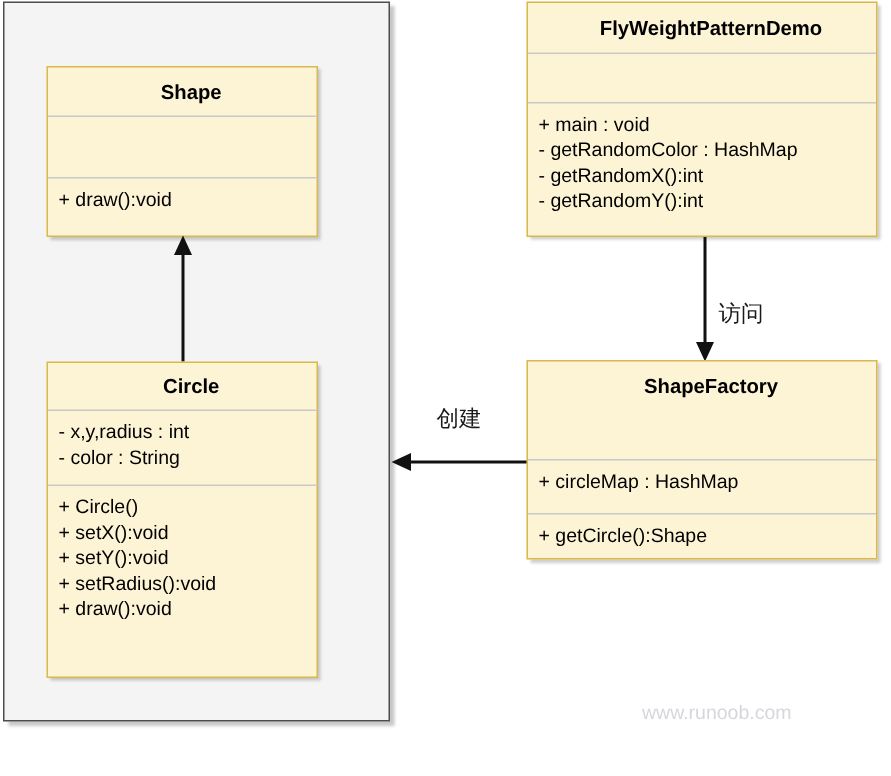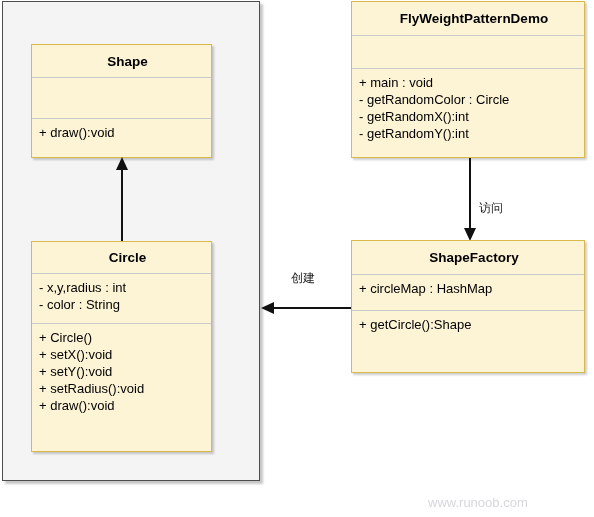--- a/index.html
+++ b/index.html
@@ -77,21 +77,21 @@
   #box-circle .c-attrs { height: 50px; }
   #box-circle .c-ops { height: 129px; }
 
   #box-demo { left: 351px; top: 1px; width: 234px; height: 157px; }
   #box-demo .uml-title { padding-top: 9px; height: 33px; }
   #box-demo .c-empty { height: 33px; }
   #box-demo .c-ops { height: 90px; }
 
   #box-factory { left: 351px; top: 240px; width: 234px; height: 133px; }
   #box-factory .uml-title { padding-top: 9px; height: 33px; }
-  #box-factory .c-attrs { height: 36px; }
+  #box-factory .c-attrs { height: 36px; margin-top: 32px; }
   #box-factory .c-ops { height: 63px; }
 
   
   .conn-line {
     position: absolute;
     background: #111111;
   }
   .v-line { width: 2px; }
   .h-line { height: 2px; }
 
@@ -112,21 +112,21 @@
   .arrow-left {
     position: absolute;
     width: 0; height: 0;
     border-top: 6px solid transparent;
     border-bottom: 6px solid transparent;
     border-right: 13px solid #111111;
   }
 
   .edge-label {
     position: absolute;
-    font-size: 12px;
+    font-size: 15px;
     color: #1a1a1a;
     white-space: nowrap;
   }
 
   
   .watermark {
     position: absolute;
     font-size: 13px;
     color: #d6d6dd;
     white-space: nowrap;
@@ -164,21 +164,21 @@
       <div class="uml-line">+ setRadius():void</div>
       <div class="uml-line">+ draw():void</div>
     </div>
   </div>
 
   <div class="uml-box" id="box-demo">
     <div class="uml-title">FlyWeightPatternDemo</div>
     <div class="uml-compartment c-empty"></div>
     <div class="uml-compartment c-ops">
       <div class="uml-line">+ main : void</div>
-      <div class="uml-line">- getRandomColor : Circle</div>
+      <div class="uml-line">- getRandomColor : HashMap</div>
       <div class="uml-line">- getRandomX():int</div>
       <div class="uml-line">- getRandomY():int</div>
     </div>
   </div>
 
   <div class="conn-line v-line" style="left:469px; top:158px; height:72px;"></div>
   <div class="arrow-down" style="left:464px; top:228px;"></div>
   <div class="edge-label" style="left:479px; top:200px;">访问</div>
 
   <div class="uml-box" id="box-factory">
@@ -188,15 +188,15 @@
     </div>
     <div class="uml-compartment c-ops">
       <div class="uml-line">+ getCircle():Shape</div>
     </div>
   </div>
 
   <div class="conn-line h-line" style="left:273px; top:307px; width:78px;"></div>
   <div class="arrow-left" style="left:261px; top:302px;"></div>
   <div class="edge-label" style="left:291px; top:270px;">创建</div>
 
-  <div class="watermark" style="left:428px; top:495px;text-align:right;">www.runoob.com</div>
+  <div class="watermark" style="left:428px; top:467px;text-align:right;">www.runoob.com</div>
 
 </div>
 
 </body></html>

